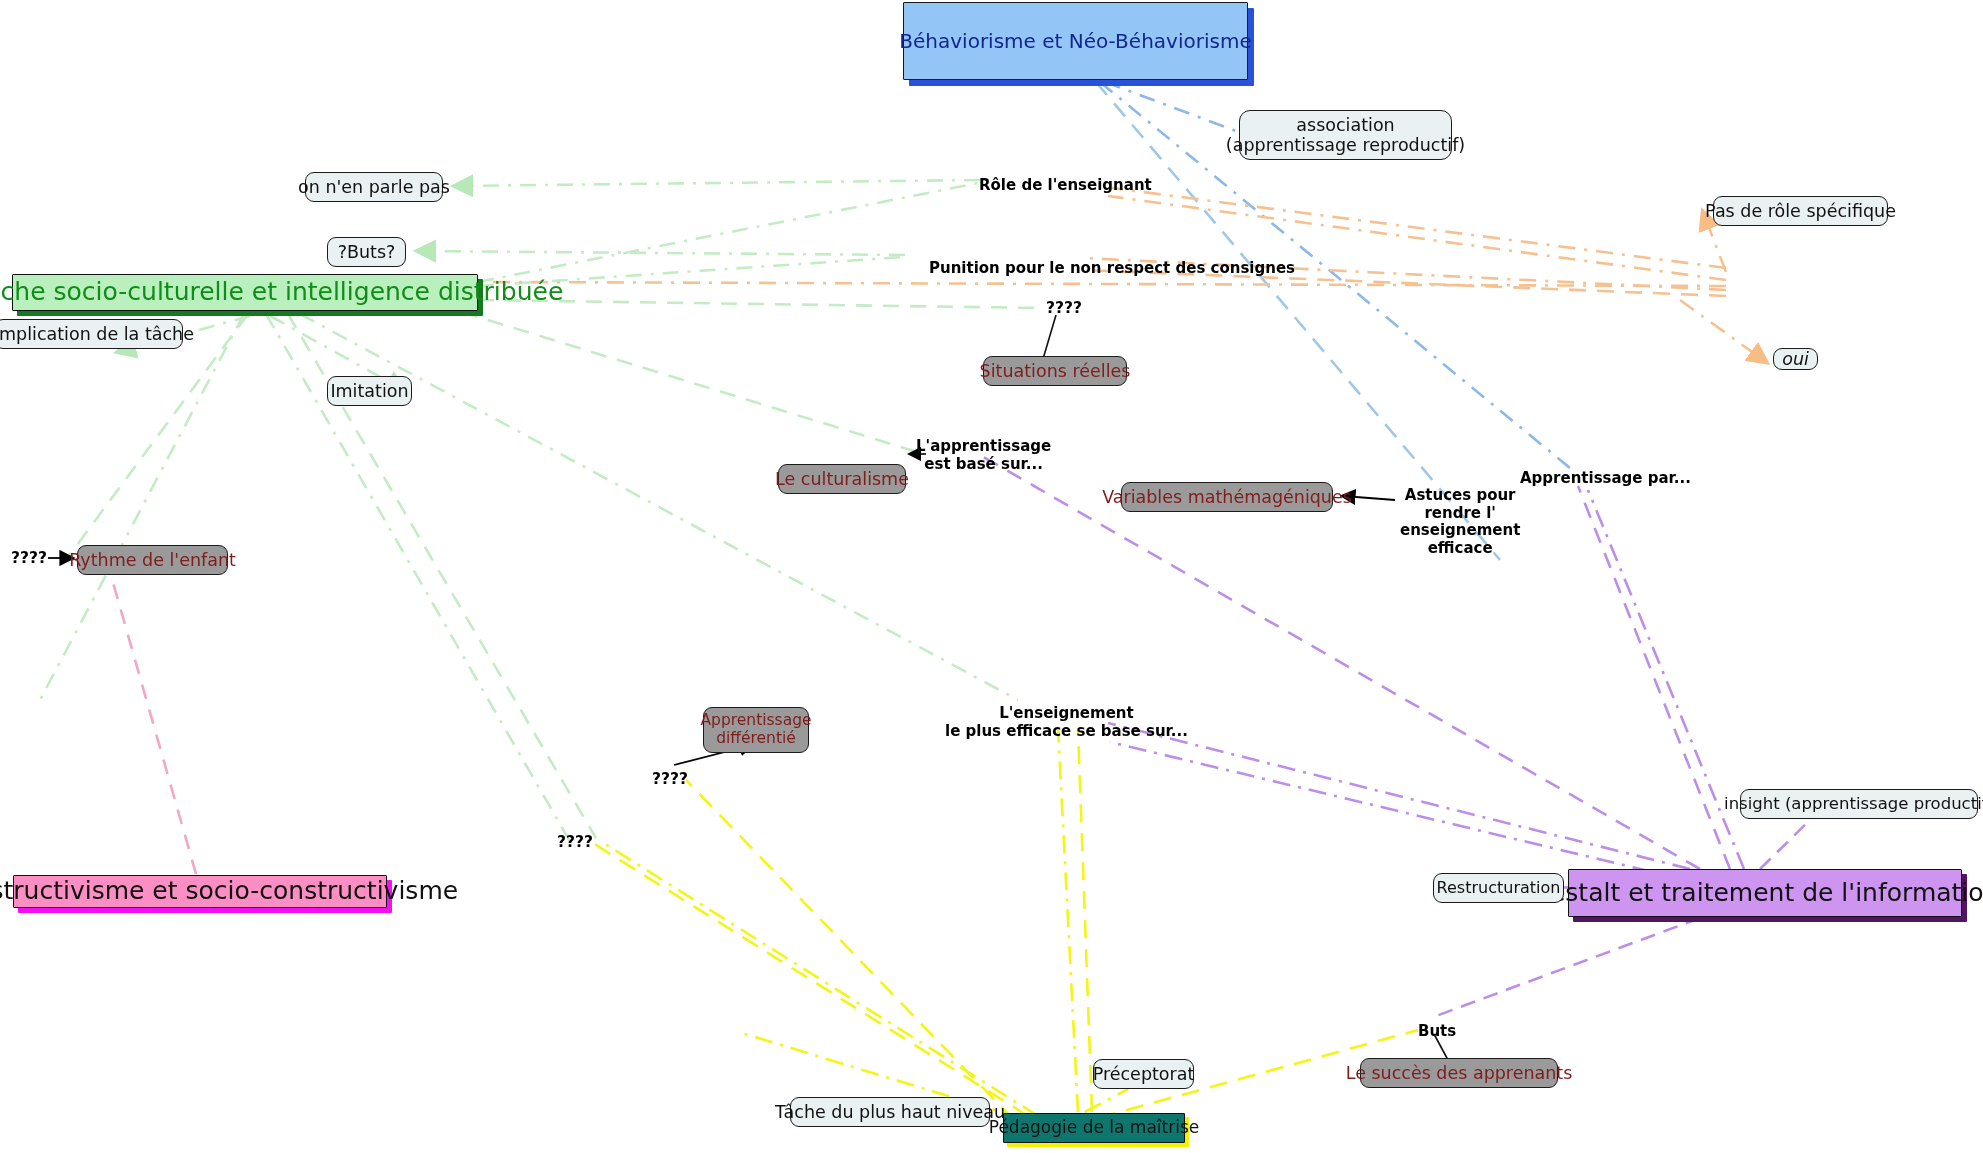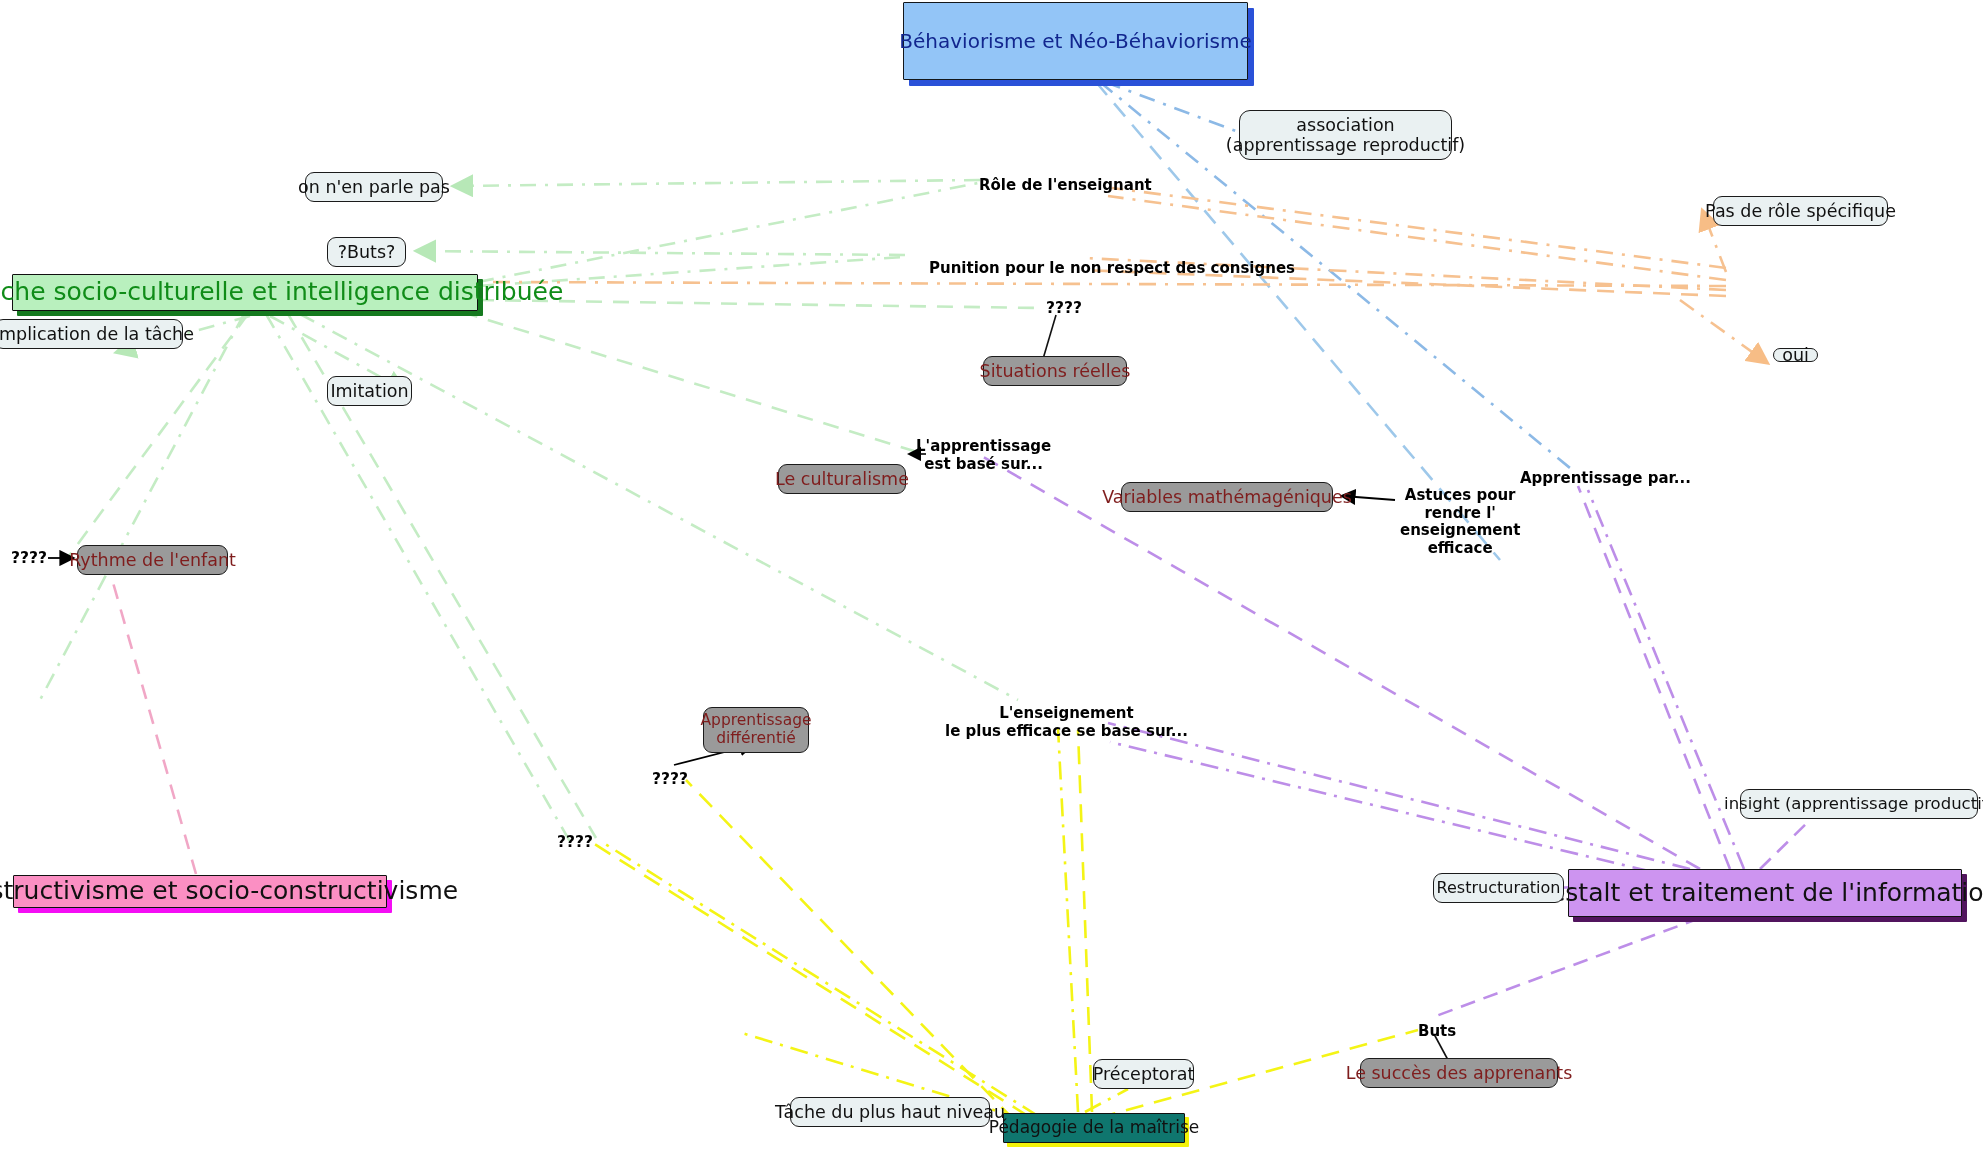--- a/index.html
+++ b/index.html
@@ -278,21 +278,21 @@
 
   <div class="node n-light" style="left:-6px;top:319px;width:189px;height:30px;">Simplication de la tâche</div>
 
   <div class="node n-light" style="left:327px;top:376px;width:85px;height:30px;">Imitation</div>
 
   <div class="node n-light" style="left:1239px;top:110px;width:213px;height:50px;border-radius:11px;">association
 (apprentissage reproductif)</div>
 
   <div class="node n-light" style="left:1713px;top:196px;width:175px;height:30px;">Pas de rôle spécifique</div>
 
-  <div class="node n-light" style="left:1773px;top:348px;width:45px;height:14px;">oui</div>
+  <div class="node n-light" style="left:1773px;top:348px;width:45px;height:22px;font-style:italic;">oui</div>
 
   <div class="node n-grey" style="left:983px;top:356px;width:144px;height:30px;">Situations réelles</div>
 
   <div class="node n-grey" style="left:778px;top:464px;width:128px;height:30px;">Le culturalisme</div>
 
   <div class="node n-grey" style="left:1121px;top:482px;width:212px;height:30px;">Variables mathémagéniques</div>
 
   <div class="node n-grey" style="left:77px;top:545px;width:151px;height:30px;">Rythme de l'enfant</div>
 
   <div class="node n-grey" style="left:703px;top:707px;width:106px;height:46px;font-size:15.5px;">Apprentissage

